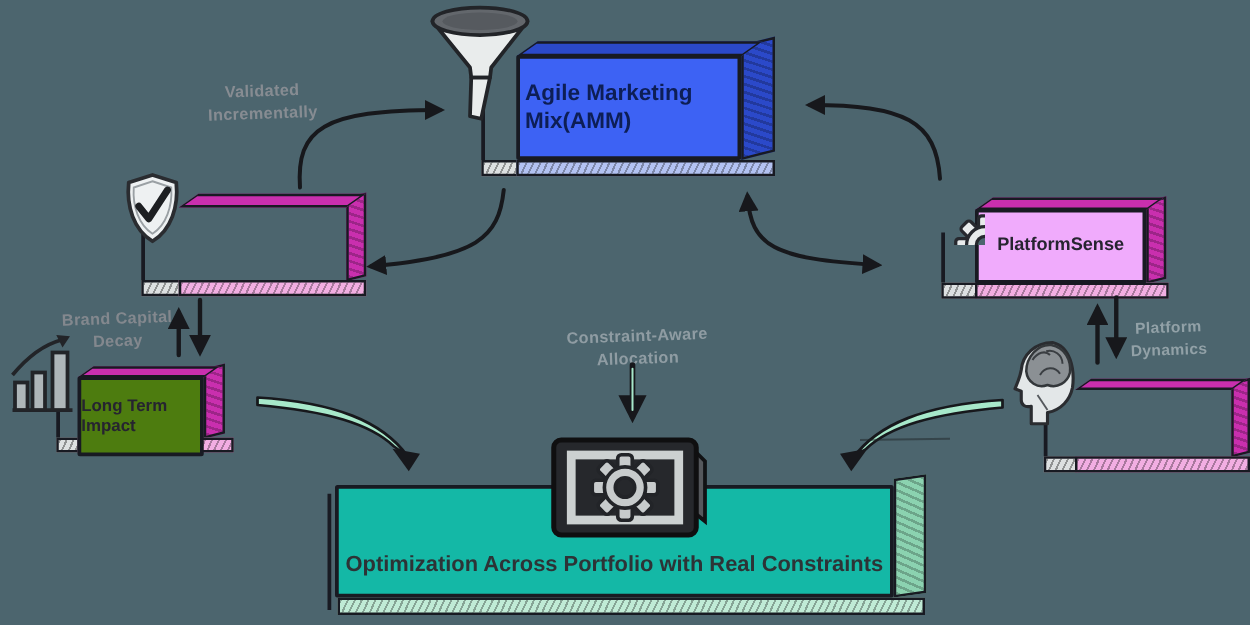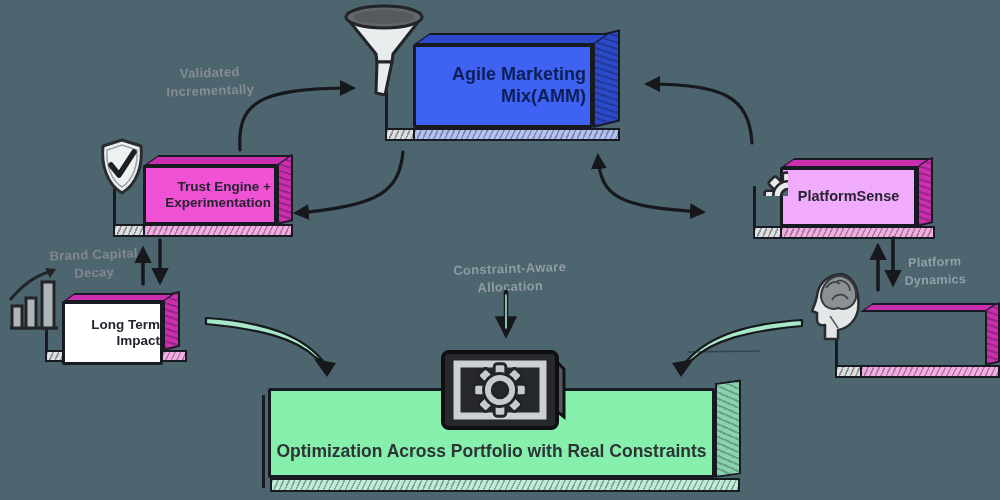--- a/index.html
+++ b/index.html
@@ -1,21 +1,21 @@
 <!DOCTYPE html>
 <html><head>
 <meta charset="utf-8">
 <style>
   html,body{margin:0;padding:0;background:#4c656e;}
   .canvas{position:relative;width:1000px;height:500px;background:#4c656e;overflow:hidden;
           font-family:"Liberation Sans","DejaVu Sans",sans-serif;}
   .abs{position:absolute;}
   
   .face{position:absolute;box-sizing:border-box;border:3px solid #181a22;border-radius:2px;
-        display:flex;align-items:center;justify-content:center;text-align:right;
+        display:flex;align-items:center;justify-content:center;text-align:left;
         font-weight:bold;z-index:3;line-height:1.22;}
   .band{position:absolute;box-sizing:border-box;border:2.5px solid #181a22;z-index:2;
         transform:skewX(-55deg);transform-origin:left bottom;}
   .side{position:absolute;box-sizing:border-box;border:2.5px solid #181a22;z-index:1;
         transform:skewY(-14deg);transform-origin:left top;
         background-image:repeating-linear-gradient(30deg,rgba(0,0,0,.22) 0 2px,transparent 2px 5.5px);}
   .strip{position:absolute;box-sizing:border-box;border:2px solid #181a22;z-index:1;
         background-image:repeating-linear-gradient(115deg,rgba(0,0,0,.30) 0 1.5px,transparent 1.5px 5px);}
   .overhang{position:absolute;box-sizing:border-box;border:2px solid #181a22;z-index:1;background-color:#dde0e1;
         background-image:repeating-linear-gradient(115deg,rgba(0,0,0,.35) 0 1.5px,transparent 1.5px 5px);}
@@ -67,23 +67,20 @@
       <ellipse cx="46" cy="15" rx="38" ry="11" fill="#63676c" stroke="#222428" stroke-width="3"></ellipse>
       <ellipse cx="46" cy="15" rx="30" ry="7" fill="#565a5f" stroke="none"></ellipse>
     </svg>
   </div>
 
   <div class="band abs" style="left:143px;top:155px;width:134px;height:11px;background:#c92fae;"></div>
   <div class="side abs" style="left:277px;top:158px;width:16px;height:67px;background-color:#c92fae;"></div>
   <div class="overhang" style="left:113px;top:224px;width:32px;height:13px;"></div>
   <div class="strip" style="left:143px;top:224px;width:150px;height:13px;background-color:#f2aee2;"></div>
   <div class="stub" style="left:113px;top:182px;height:42px;"></div>
-  <div class="face" style="left:143px;top:165px;width:134px;height:60px;background:#f052d5;color:#262430;font-size:13.5px;padding:0 3px;">
-    <span>Trust Engine + Experimentation</span>
-  </div>
 
   <div class="icon" style="left:96px;top:137px;">
     <svg width="52" height="60" viewBox="0 0 52 60">
       <path d="M 26,3 L 45,9 C 47,28 41,47 26,56 C 11,47 5,28 7,9 Z" fill="#eef1f2" stroke="#2a2c30" stroke-width="3" stroke-linejoin="round"></path>
       <path d="M 26,8 L 41,13 C 42,28 37,43 26,50 C 15,43 10,28 11,13 Z" fill="none" stroke="#9aa0a4" stroke-width="1.5"></path>
       <path d="M 15,28 L 23,38 L 38,15" fill="none" stroke="#1d1f22" stroke-width="5.5" stroke-linecap="round" stroke-linejoin="round"></path>
     </svg>
   </div>
 
   <div class="band abs" style="left:780px;top:158px;width:137px;height:10px;background:#c92fae;"></div>
@@ -99,21 +96,21 @@
     <svg width="52" height="52" viewBox="-30 -30 60 60">
         <use href="#gear"></use>
       </svg>
   </div>
 
   <div class="band abs" style="left:62px;top:293px;width:101px;height:9px;background:#c92fae;"></div>
   <div class="side abs" style="left:163px;top:295px;width:17px;height:56px;background-color:#c92fae;"></div>
   <div class="overhang" style="left:45px;top:350px;width:19px;height:12px;"></div>
   <div class="strip" style="left:62px;top:350px;width:125px;height:12px;background-color:#f2aee2;"></div>
   <div class="stub" style="left:45px;top:312px;height:38px;"></div>
-  <div class="face" style="left:62px;top:301px;width:101px;height:64px;background:#ffffff;color:#262430;font-size:13.5px;">
+  <div class="face" style="left:62px;top:301px;width:101px;height:64px;background:#4d7c0f;color:#262430;font-size:13.5px;">
     <span>Long Term Impact</span>
   </div>
 
   <div class="icon" style="left:6px;top:266px;">
     <svg width="56" height="70" viewBox="0 0 56 70">
       <path d="M 4,62 L 52,62" stroke="#222428" stroke-width="3"></path>
       <rect x="6" y="40" width="10" height="22" fill="#aeb6b9" stroke="#222428" stroke-width="3"></rect>
       <rect x="20" y="32" width="10" height="30" fill="#aeb6b9" stroke="#222428" stroke-width="3"></rect>
       <rect x="36" y="16" width="12" height="46" fill="#aeb6b9" stroke="#222428" stroke-width="3"></rect>
       <path d="M 4,34 C 14,22 28,10 43,6" fill="none" stroke="#222428" stroke-width="3"></path>
@@ -132,21 +129,21 @@
       <path d="M 34,6 C 20,6 10,16 9,28 C 8,34 6,38 4,43 L 9,45 L 9,52 C 9,56 12,58 17,57 L 17,71 L 30,71 L 30,62 C 41,60 48,52 50,42 C 52,27 48,9 34,6 Z" fill="#e3e7e8" stroke="#2a2c30" stroke-width="2.5" stroke-linejoin="round"></path>
       <path d="M 33,8 C 44,10 49,20 48,30 C 46,38 38,43 30,40 C 22,43 14,38 13,29 C 13,18 22,7 33,8 Z" fill="#8b9094" stroke="#33373a" stroke-width="2"></path>
       <path d="M 18,20 C 22,14 28,12 32,16 M 24,32 C 28,25 36,25 40,31 M 29,13 C 35,11 42,16 42,23" fill="none" stroke="#3a3e42" stroke-width="1.6"></path>
       <path d="M 22,48 L 30,60" stroke="#55595d" stroke-width="1.5"></path>
     </svg>
   </div>
 
   <div class="side abs" style="left:715px;top:383px;width:26px;height:95px;background-color:#8bd2b0;transform:skewY(-8deg);"></div>
   <div class="strip" style="left:270px;top:478px;width:470px;height:14px;background-color:#c0ebd6;"></div>
   <div class="stub" style="left:262px;top:395px;height:93px;"></div>
-  <div class="face" style="left:268px;top:388px;width:447px;height:90px;background:#86efac;color:#2d3336;font-size:17.5px;
+  <div class="face" style="left:268px;top:388px;width:447px;height:90px;background:#14b8a6;color:#2d3336;font-size:17.5px;
               align-items:flex-end;padding-bottom:13px;white-space:nowrap;">
     <span>Optimization Across Portfolio with Real Constraints</span>
   </div>
 
   <div class="icon gear-use2" style="left:440px;top:349px;">
     <svg width="128" height="84" viewBox="0 0 128 84">
       <polygon points="114,10 124,20 124,68 114,60" fill="#55585c" stroke="#111214" stroke-width="3"></polygon>
       <rect x="3" y="3" width="114" height="76" rx="6" fill="#26282c" stroke="#0f0f10" stroke-width="4"></rect>
       <rect x="17" y="15" width="86" height="52" fill="none" stroke="#ccd1d1" stroke-width="7"></rect>
       <g transform="translate(60,41) scale(0.97)">

